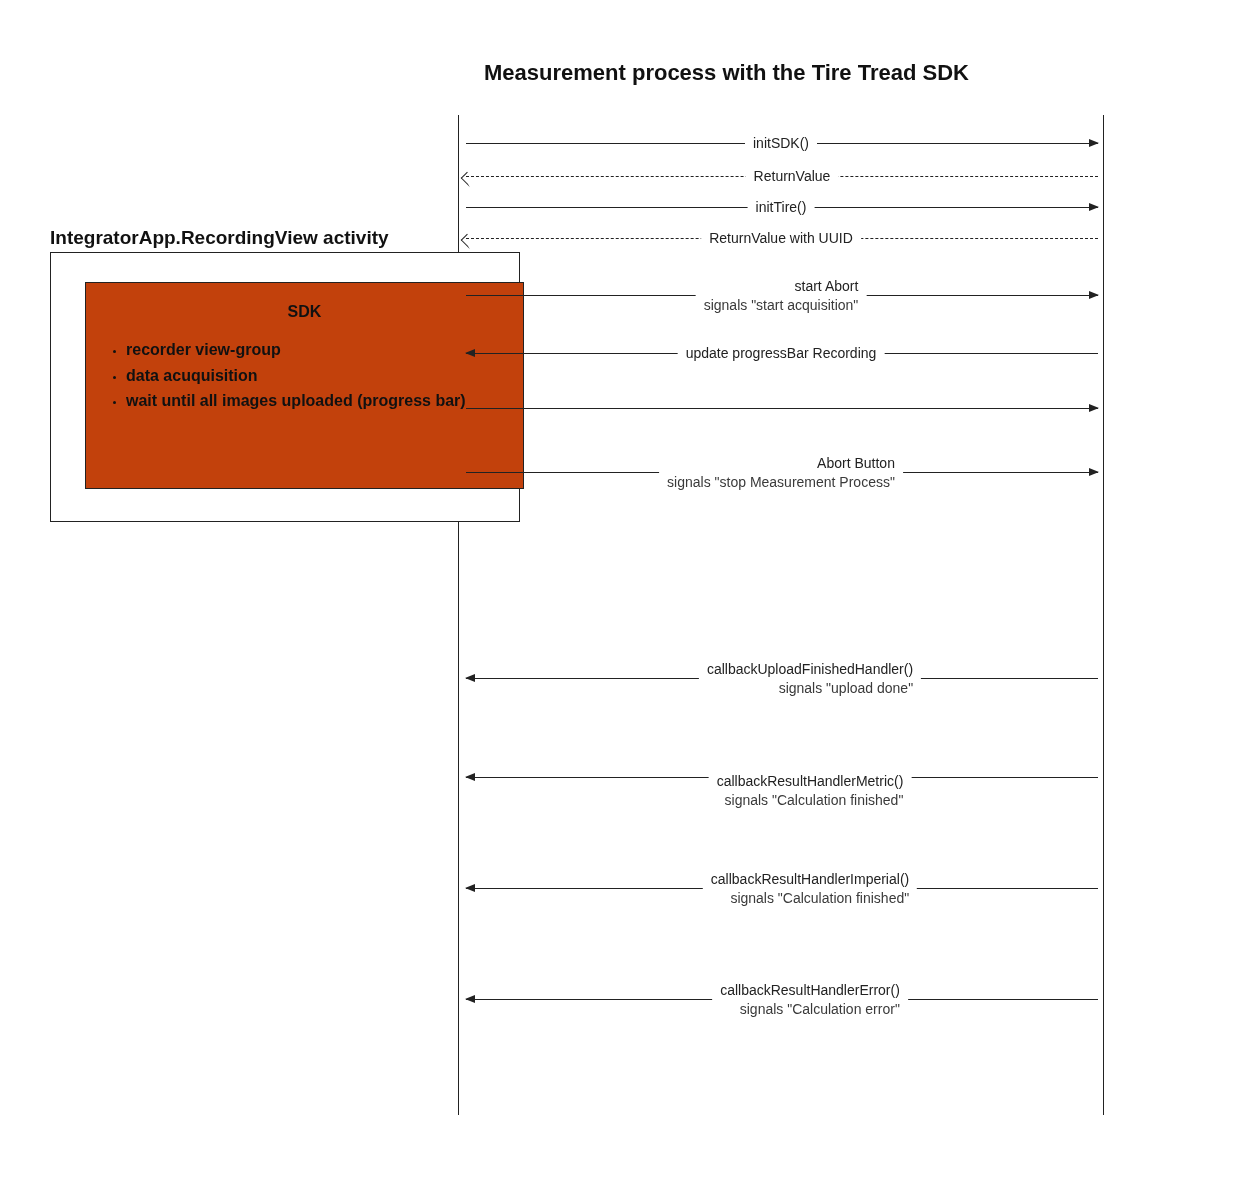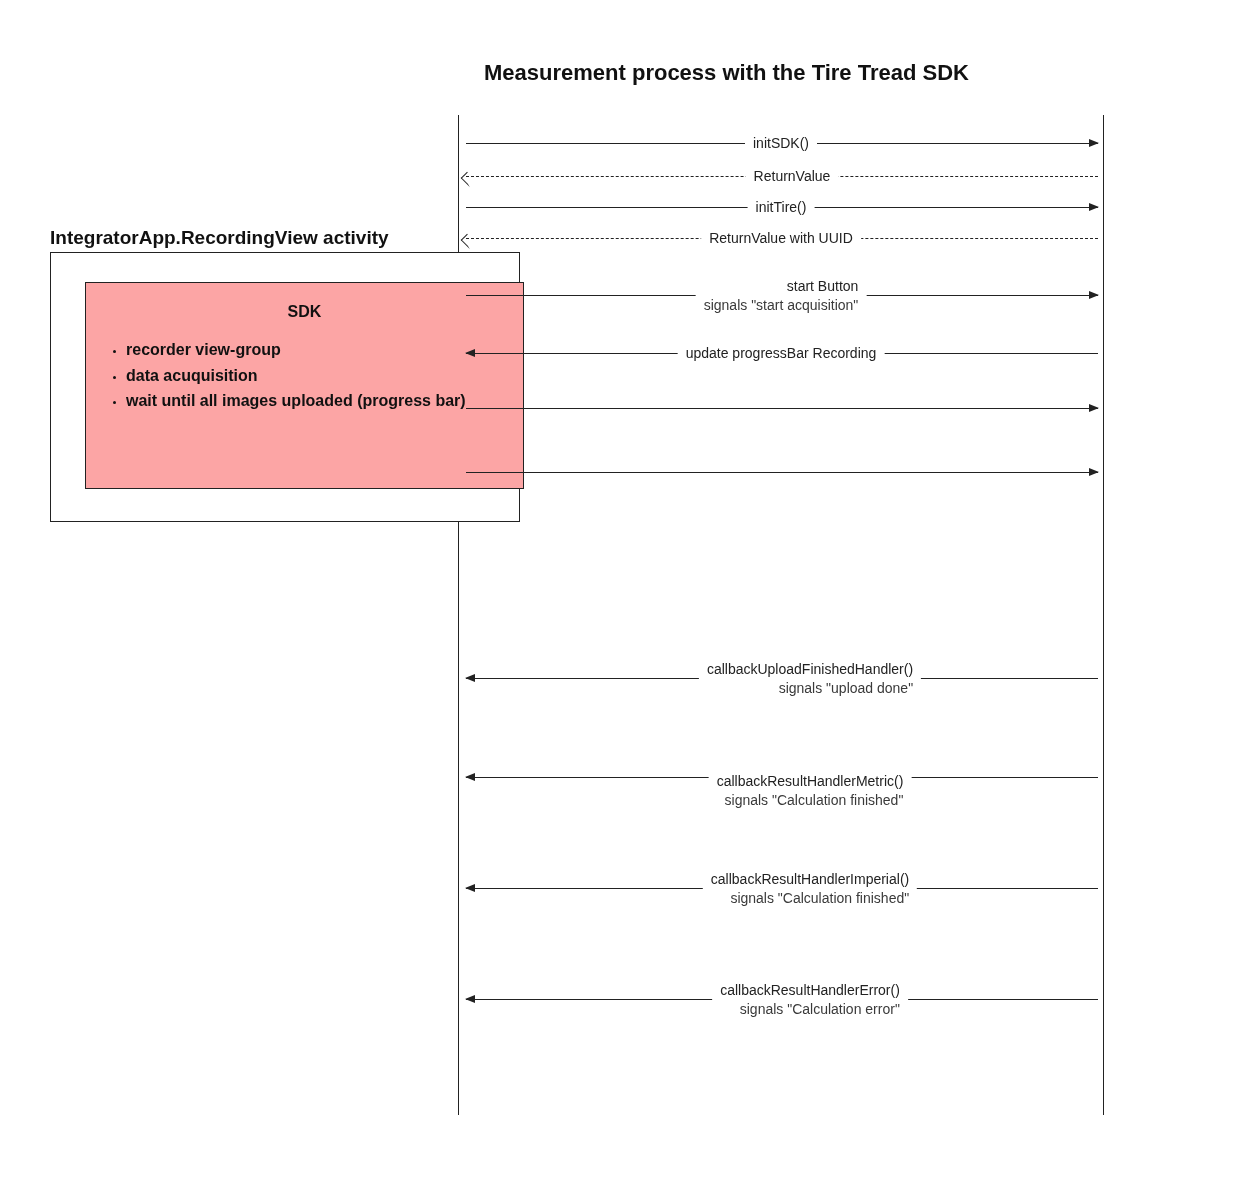--- a/index.html
+++ b/index.html
@@ -40,21 +40,21 @@
     color: #111;
   }
   .outer-box {
     position: absolute;
     border: 1px solid #222;
     background: #fff;
   }
   .inner-box {
     position: absolute;
     border: 1px solid #222;
-    background: #fca5a5;
+    background: #c2410c;
     padding: 20px 18px 20px 18px;
   }
   .inner-title {
     font-size: 16px;
     font-weight: 700;
     text-align: center;
     margin-bottom: 15px;
     color: #111;
   }
   .inner-list {
@@ -152,35 +152,39 @@
 
   <div class="arrow dashed" style="top:238px; left:466px; width:632px;">
     <div class="arrowhead-l open"></div>
   </div>
   <div class="msg-label" style="top:228px; left:781px;">ReturnValue with UUID</div>
 
   <div class="arrow" style="top:295px; left:466px; width:632px;">
     <div class="arrowhead-r"></div>
   </div>
   <div class="msg-label two-line" style="top:277px; left:781px;">
-    <span>start Button</span>
+    <span>start Abort</span>
     <span class="sub">signals "start acquisition"</span>
   </div>
 
   <div class="arrow" style="top:353px; left:466px; width:632px;">
     <div class="arrowhead-l"></div>
   </div>
   <div class="msg-label" style="top:343px; left:781px;">update progressBar Recording</div>
 
   <div class="arrow" style="top:408px; left:466px; width:632px;">
     <div class="arrowhead-r"></div>
   </div>
 
   <div class="arrow" style="top:472px; left:466px; width:632px;">
     <div class="arrowhead-r"></div>
+  </div>
+  <div class="msg-label two-line" style="top:454px; left:781px;">
+    <span>Abort Button</span>
+    <span class="sub">signals "stop Measurement Process"</span>
   </div>
 
   <div class="arrow" style="top:678px; left:466px; width:632px;">
     <div class="arrowhead-l"></div>
   </div>
   <div class="msg-label two-line" style="top:660px; left:810px;">
     <span>callbackUploadFinishedHandler()</span>
     <span class="sub">signals "upload done"</span>
   </div>
 

